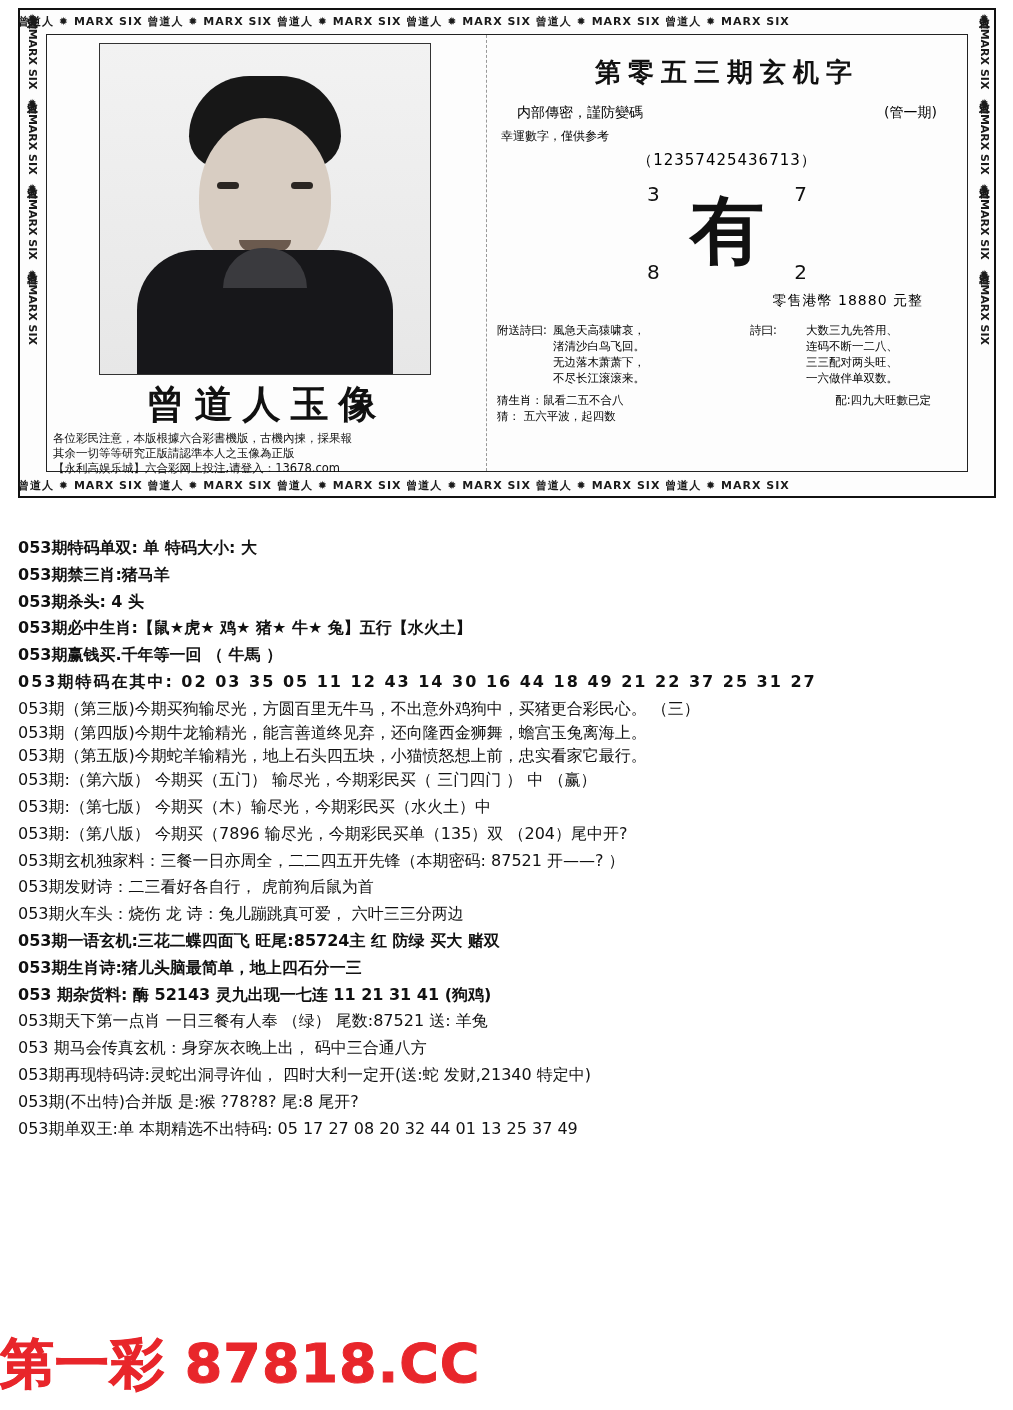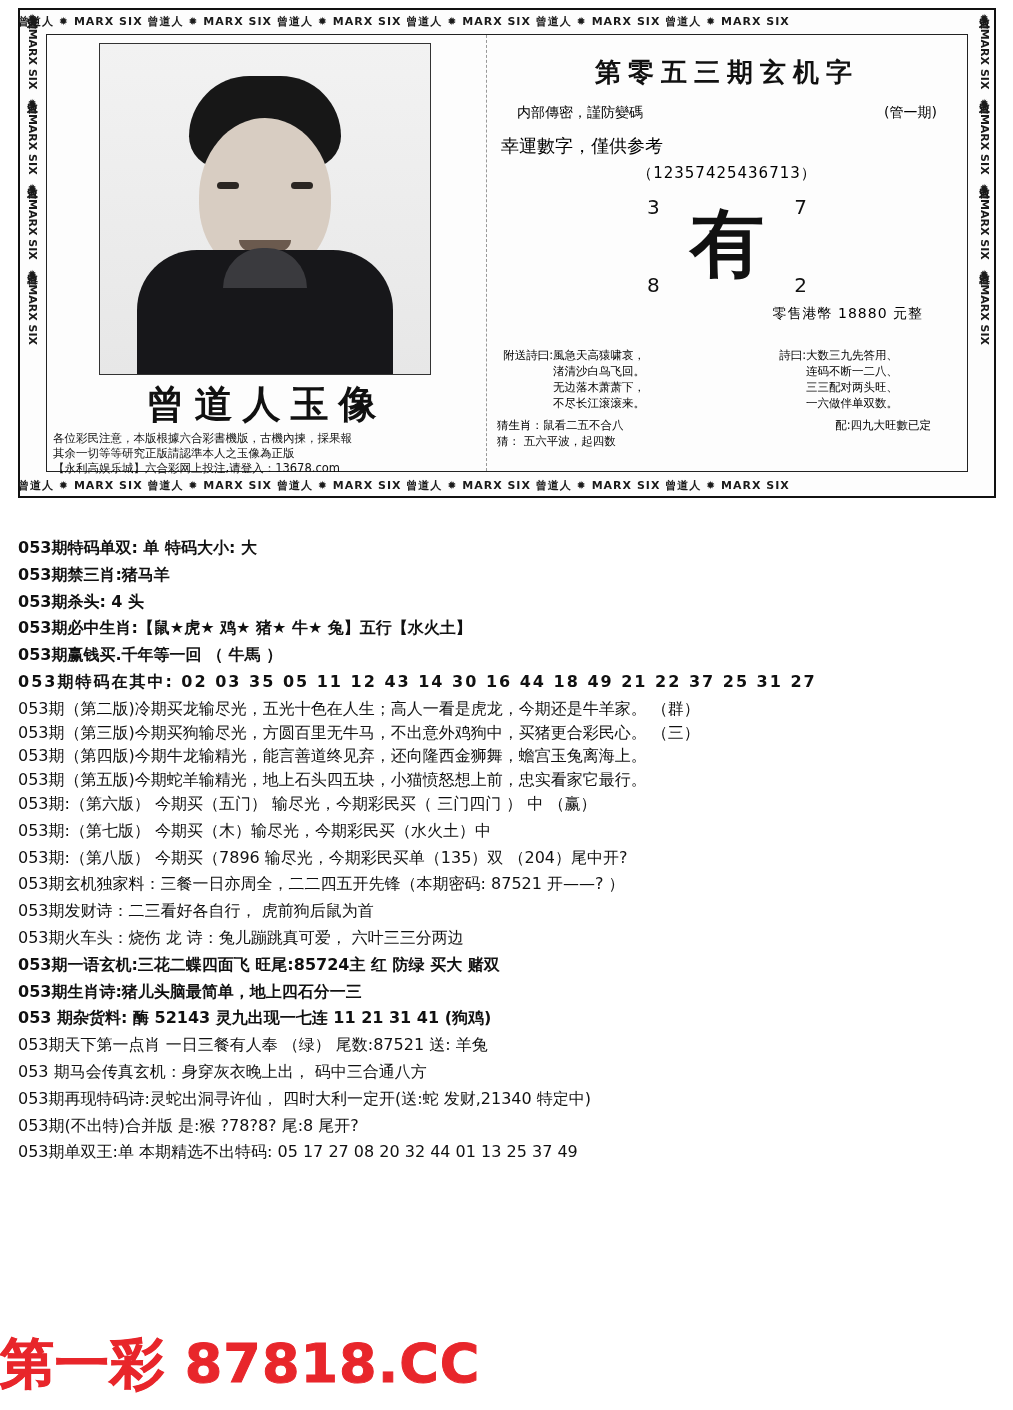--- a/index.html
+++ b/index.html
@@ -81,35 +81,35 @@
     font-size:11.5px;line-height:15px;color:#111;
   }
   .left-notes div{white-space:nowrap;}
   .right-pane{flex:1;position:relative;padding:6px 10px;box-sizing:border-box;}
   .rt-title{
     text-align:center;margin-top:14px;
     font-family:"DejaVu Serif","Liberation Serif",serif;
     font-size:26px;font-weight:bold;letter-spacing:7px;color:#111;
   }
   .rt-line2{display:flex;justify-content:space-between;align-items:center;margin-top:14px;font-size:14px;padding:0 20px;}
-  .rt-line3{font-size:18px;margin-top:12px;padding-left:4px;}
+  .rt-line3{font-size:12px;margin-top:6px;padding-left:4px;}
   .rt-code{text-align:center;font-size:15px;margin-top:6px;letter-spacing:1px;}
   .glyph-box{position:relative;height:116px;margin-top:4px;}
   .glyph-num{position:absolute;font-size:20px;color:#111;}
   .g-tl{left:150px;top:8px;}
   .g-tr{right:150px;top:8px;}
   .g-bl{left:150px;bottom:6px;}
   .g-br{right:150px;bottom:6px;}
   .glyph-main{
     position:absolute;left:0;right:0;top:4px;text-align:center;
     font-family:"DejaVu Serif","Liberation Serif",serif;
     font-size:74px;font-weight:bold;color:#111;line-height:104px;
   }
   .rt-price{text-align:right;padding-right:34px;font-size:14px;margin-top:2px;letter-spacing:1px;}
-  .poem-wrap{display:flex;margin-top:24px;font-size:11.5px;line-height:16px;text-align:right;}
+  .poem-wrap{display:flex;margin-top:12px;font-size:11.5px;line-height:16px;}
   .poem-l{width:55%;display:flex;}
   .poem-r{width:45%;display:flex;}
   .poem-label{width:56px;font-size:11.5px;}
   .poem-lines div{white-space:nowrap;}
   .guess{font-size:11.5px;line-height:16px;margin-top:6px;display:flex;justify-content:space-between;}
   .guess-l div{white-space:nowrap;}
   .guess-r div{white-space:nowrap;padding-right:26px;}
 
   
   .content{
@@ -215,21 +215,20 @@
   </div>
 </div>
 
 <div class="content">
   <div class="row b">053期特码单双:  单    特码大小: 大</div>
   <div class="row b">053期禁三肖:猪马羊</div>
   <div class="row b">053期杀头: 4 头</div>
   <div class="row b">053期必中生肖:【鼠★虎★ 鸡★ 猪★ 牛★ 兔】五行【水火土】</div>
   <div class="row b">053期赢钱买.千年等一回 （ 牛馬 ）</div>
   <div class="row b nums">053期特码在其中: 02  03  35  05   11   12  43   14  30   16  44  18  49  21  22  37  25  31  27</div>
-  <div class="row tight">053期（第二版)冷期买龙输尽光，五光十色在人生；高人一看是虎龙，今期还是牛羊家。 （群）</div>
   <div class="row tight">053期（第三版)今期买狗输尽光，方圆百里无牛马，不出意外鸡狗中，买猪更合彩民心。 （三）</div>
   <div class="row tight">053期（第四版)今期牛龙输精光，能言善道终见弃，还向隆西金狮舞，蟾宫玉兔离海上。</div>
   <div class="row tight">053期（第五版)今期蛇羊输精光，地上石头四五块，小猫愤怒想上前，忠实看家它最行。</div>
   <div class="row">053期:（第六版） 今期买（五门） 输尽光，今期彩民买（ 三门四门 ） 中 （赢）</div>
   <div class="row">053期:（第七版） 今期买（木）输尽光，今期彩民买（水火土）中</div>
   <div class="row">053期:（第八版） 今期买（7896 输尽光，今期彩民买单（135）双 （204）尾中开?</div>
   <div class="row">053期玄机独家料：三餐一日亦周全，二二四五开先锋（本期密码: 87521     开——? ）</div>
   <div class="row">053期发财诗：二三看好各自行， 虎前狗后鼠为首</div>
   <div class="row">053期火车头：烧伤 龙 诗：兔儿蹦跳真可爱， 六叶三三分两边</div>
   <div class="row b">053期一语玄机:三花二蝶四面飞   旺尾:85724主 红  防绿  买大  赌双</div>

